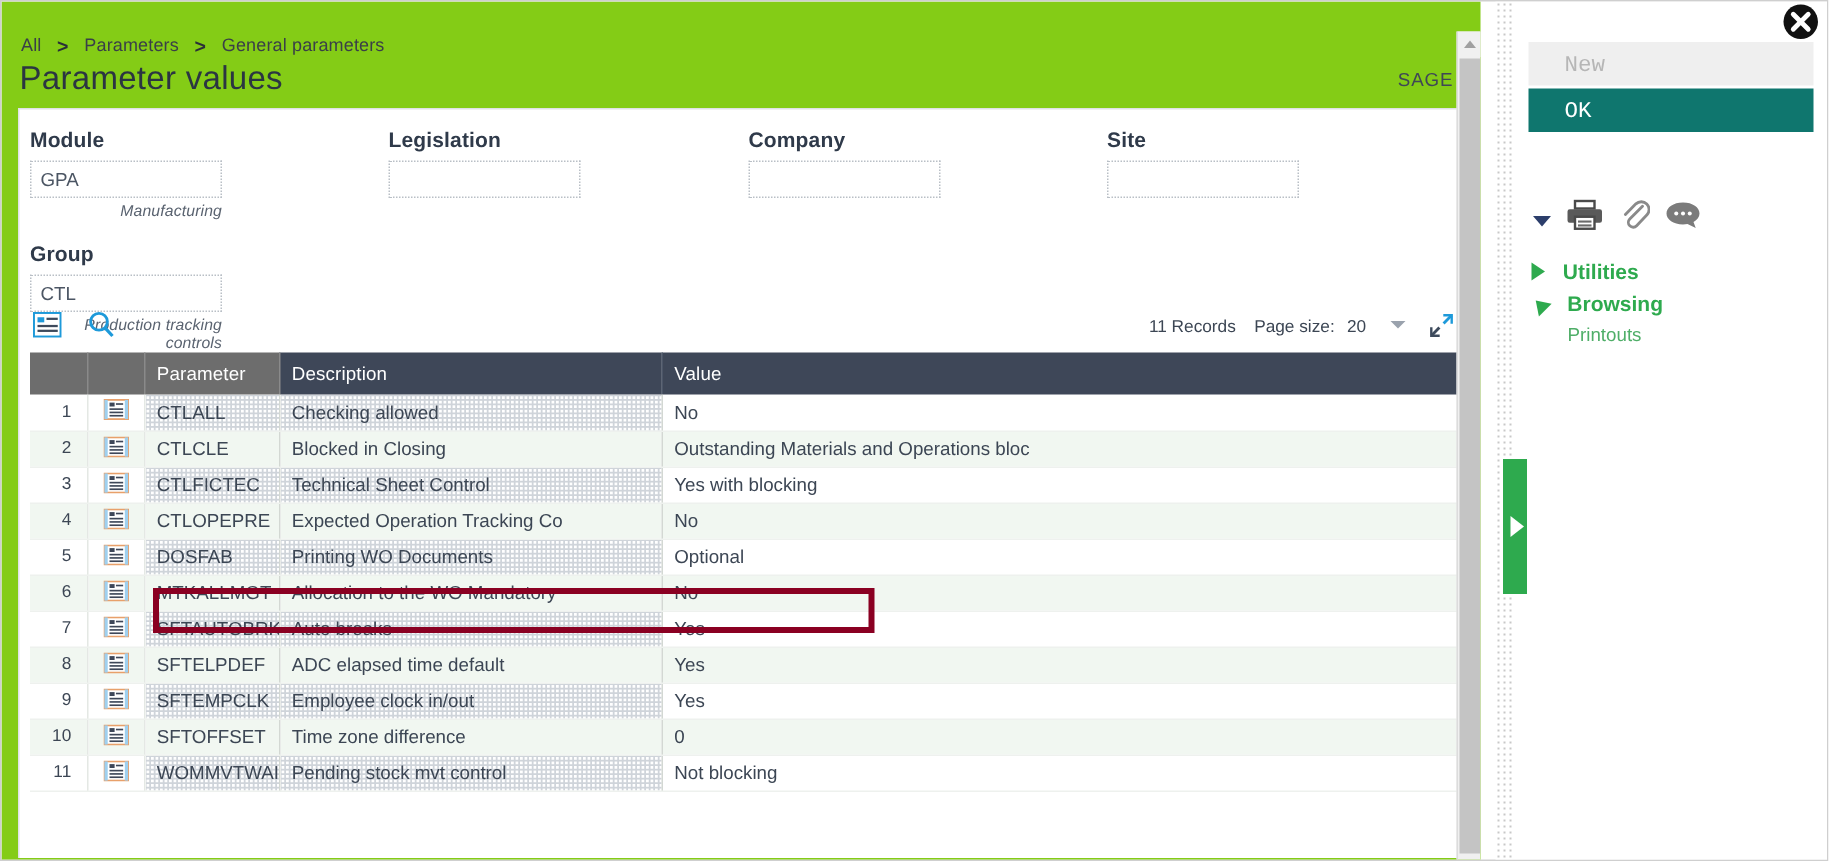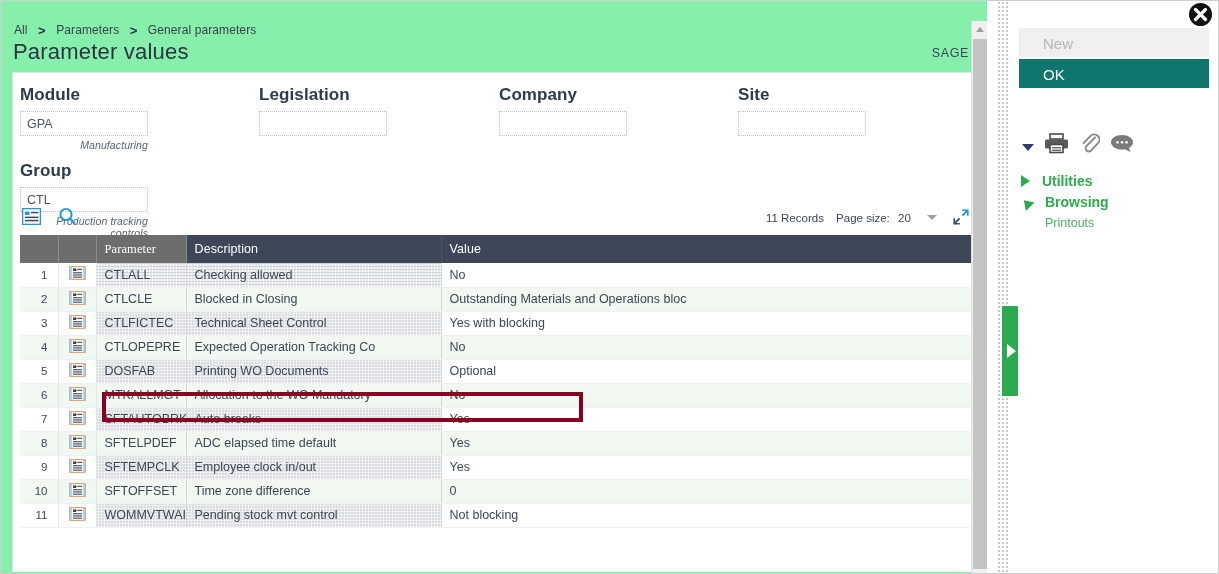--- a/index.html
+++ b/index.html
@@ -16,21 +16,21 @@
     background: #fff;
     border: 1px solid #cfcfcf;
     overflow: hidden;
   }
 
   
   #main {
     position: absolute;
     left: 0; top: 0;
     width: 986px; height: 574px;
-    background: #86efac;
+    background: #84cc16;
     overflow: hidden;
   }
 
   
   #breadcrumb {
     position: absolute;
     left: 13px; top: 21px;
     font-size: 12px;
     color: #2f3a4a;
     white-space: nowrap;
@@ -71,21 +71,21 @@
     left: 11px; top: 71px;
     width: 968px; height: 500px;
     border: 1px solid #dfe2e5;
     border-bottom: none;
     background: #fff;
   }
 
   
   .field { position: absolute; }
   .field .lbl {
-    font-size: 17px;
+    font-size: 14px;
     font-weight: bold;
     color: #2f3a4a;
     margin-bottom: 6px;
     display: block;
     letter-spacing: .1px;
   }
   .field .inp {
     width: 128px; height: 25px;
     border: 1px dotted #b9bfc6;
     background: #fff;
@@ -171,21 +171,21 @@
     background: #6d6d6d;
     border-right: 1px solid #8a8a8a;
     letter-spacing: .1px;
   }
   #grid th.dark {
     background: #3e4758;
     border-right: 1px solid #4c5668;
   }
   #grid th.c-num  { width: 38px; background: #6d6d6d; }
   #grid th.c-ico  { width: 38px; background: #6d6d6d; }
-  #grid th.c-par  { width: 90px; font-family: Liberation Serif, serif; }
+  #grid th.c-par  { width: 90px; }
   #grid th.c-desc { width: 255px; }
   #grid th.c-val  { width: auto; }
 
   #grid td {
     height: 24px;
     padding: 0 8px;
     color: #3c4654;
     border-bottom: 1px solid #eef1ee;
     vertical-align: middle;
     white-space: nowrap;
@@ -300,21 +300,21 @@
     position: absolute;
     left: 11px;
     width: 190px; height: 29px;
     line-height: 29px;
     font-size: 15px;
     padding-left: 24px;
     color: #fff;
     border: none;
     text-align: left;
     cursor: pointer;
-    font-family: Liberation Sans, sans-serif;
+    font-family: Liberation Mono, monospace;
   }
   #btn-new {
     top: 27px;
     background: #efefef;
     color: #b6b6b6;
     cursor: default;
   }
   #btn-ok { top: 58px; background: #0f766e; }
   #btn-close-page { top: 90px; background: #2eaa4e; }
 

